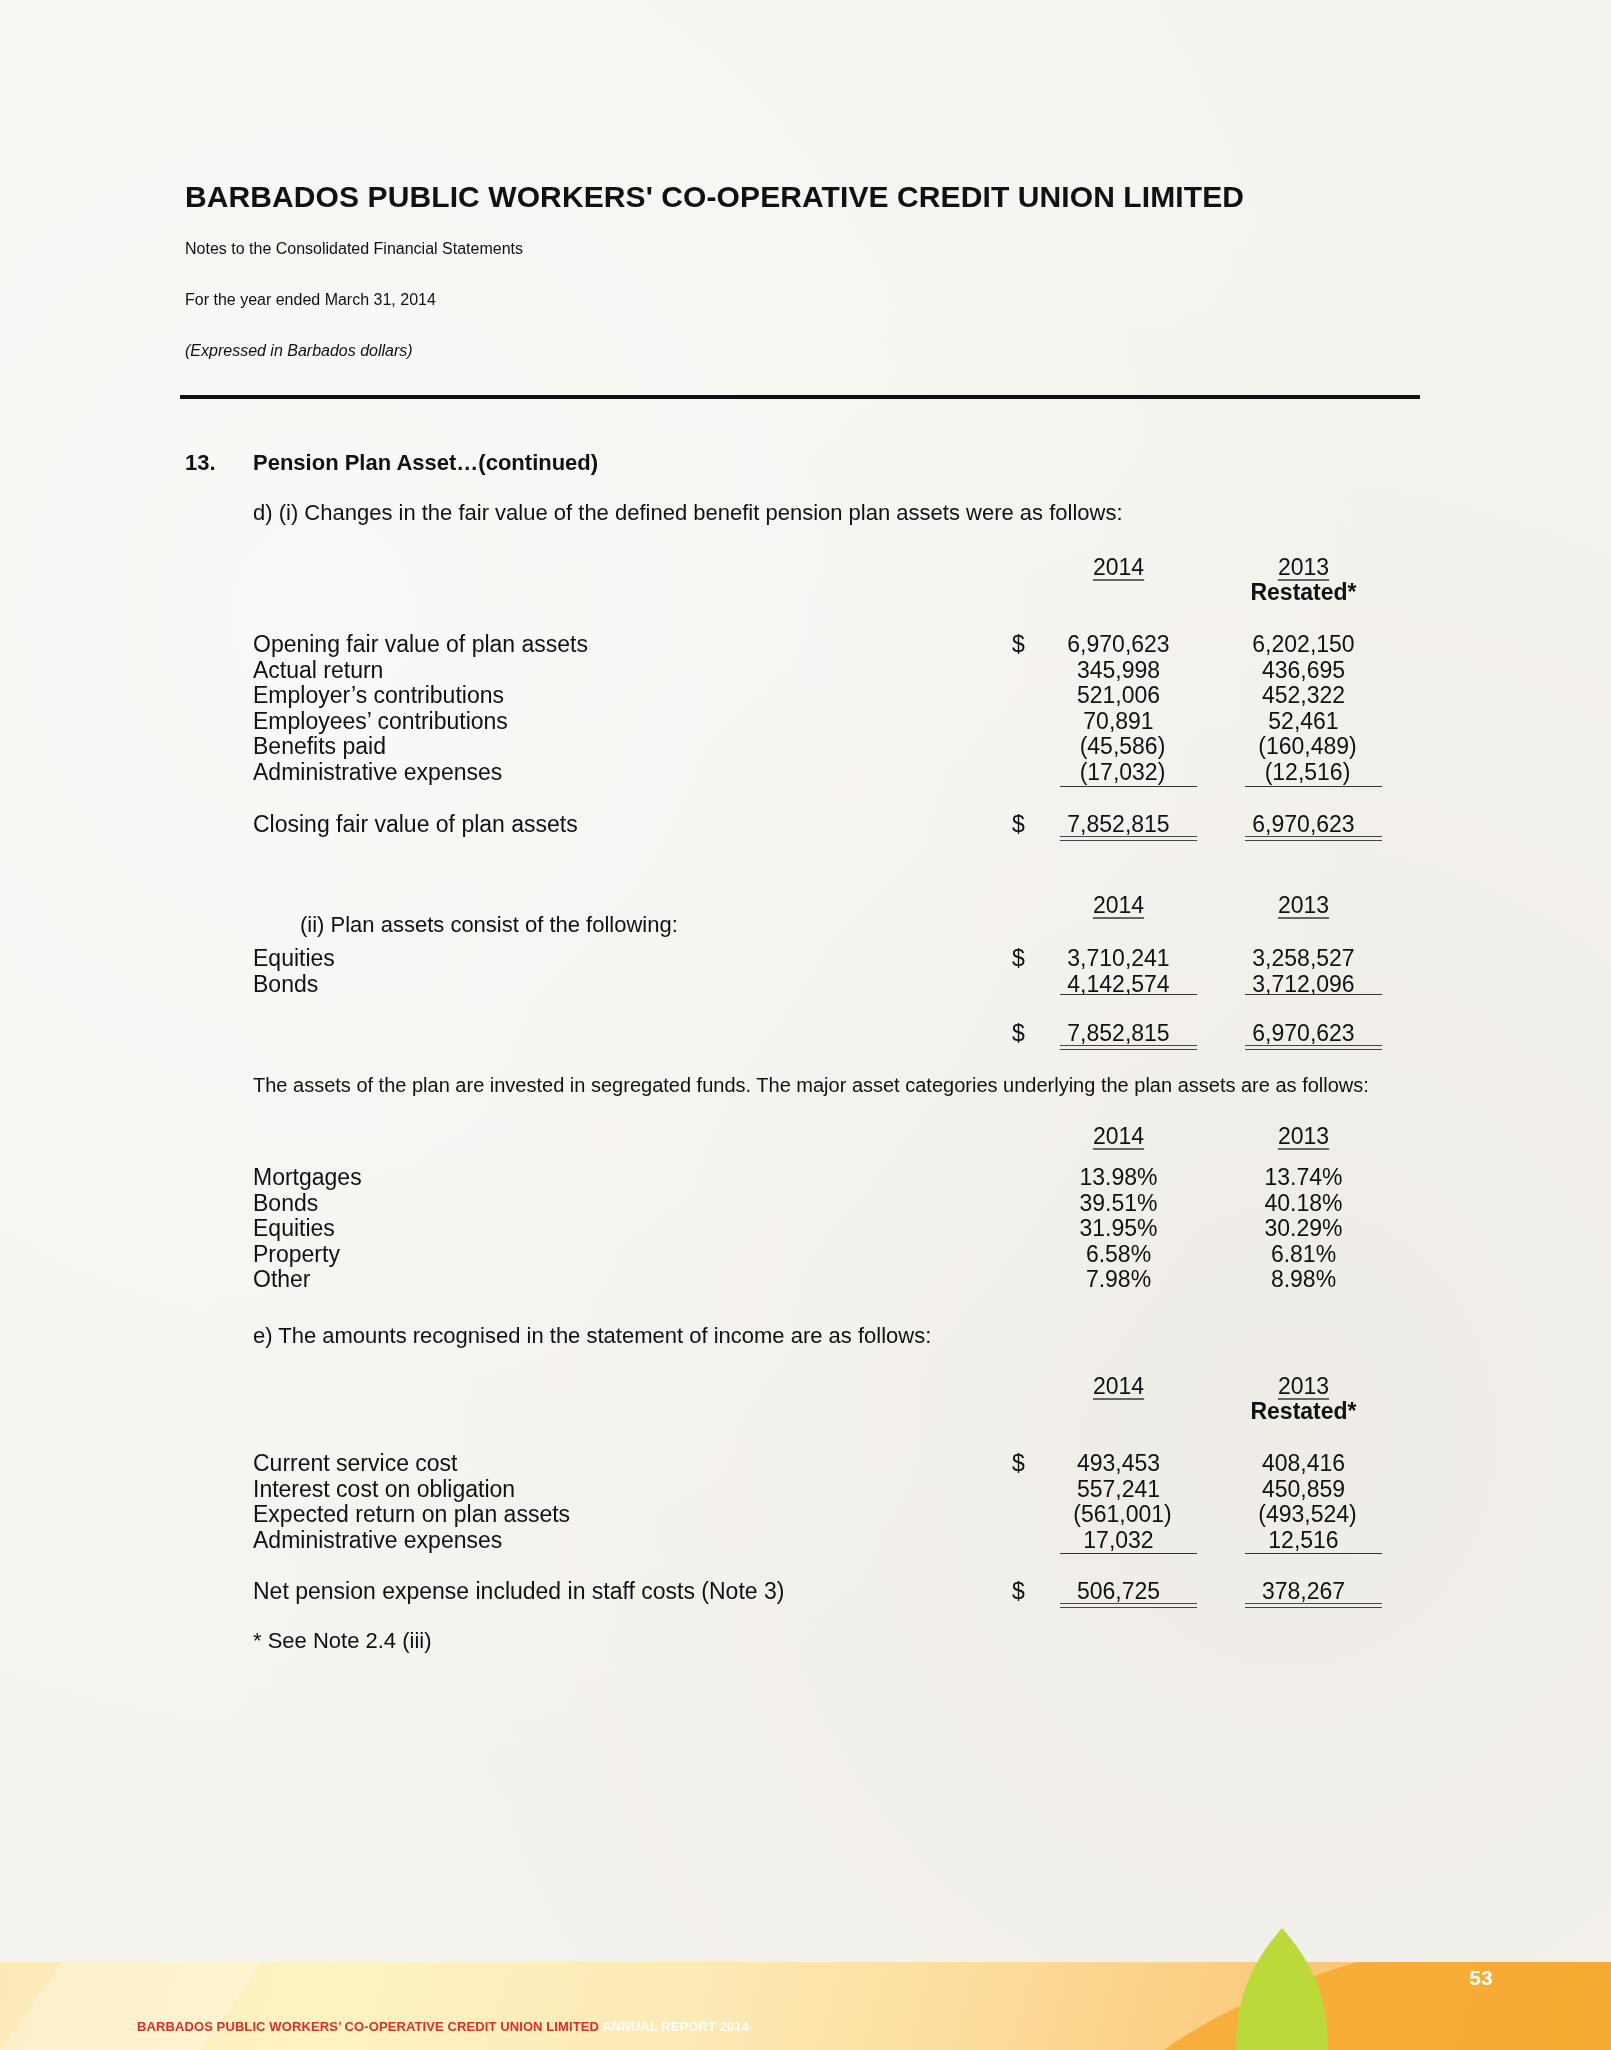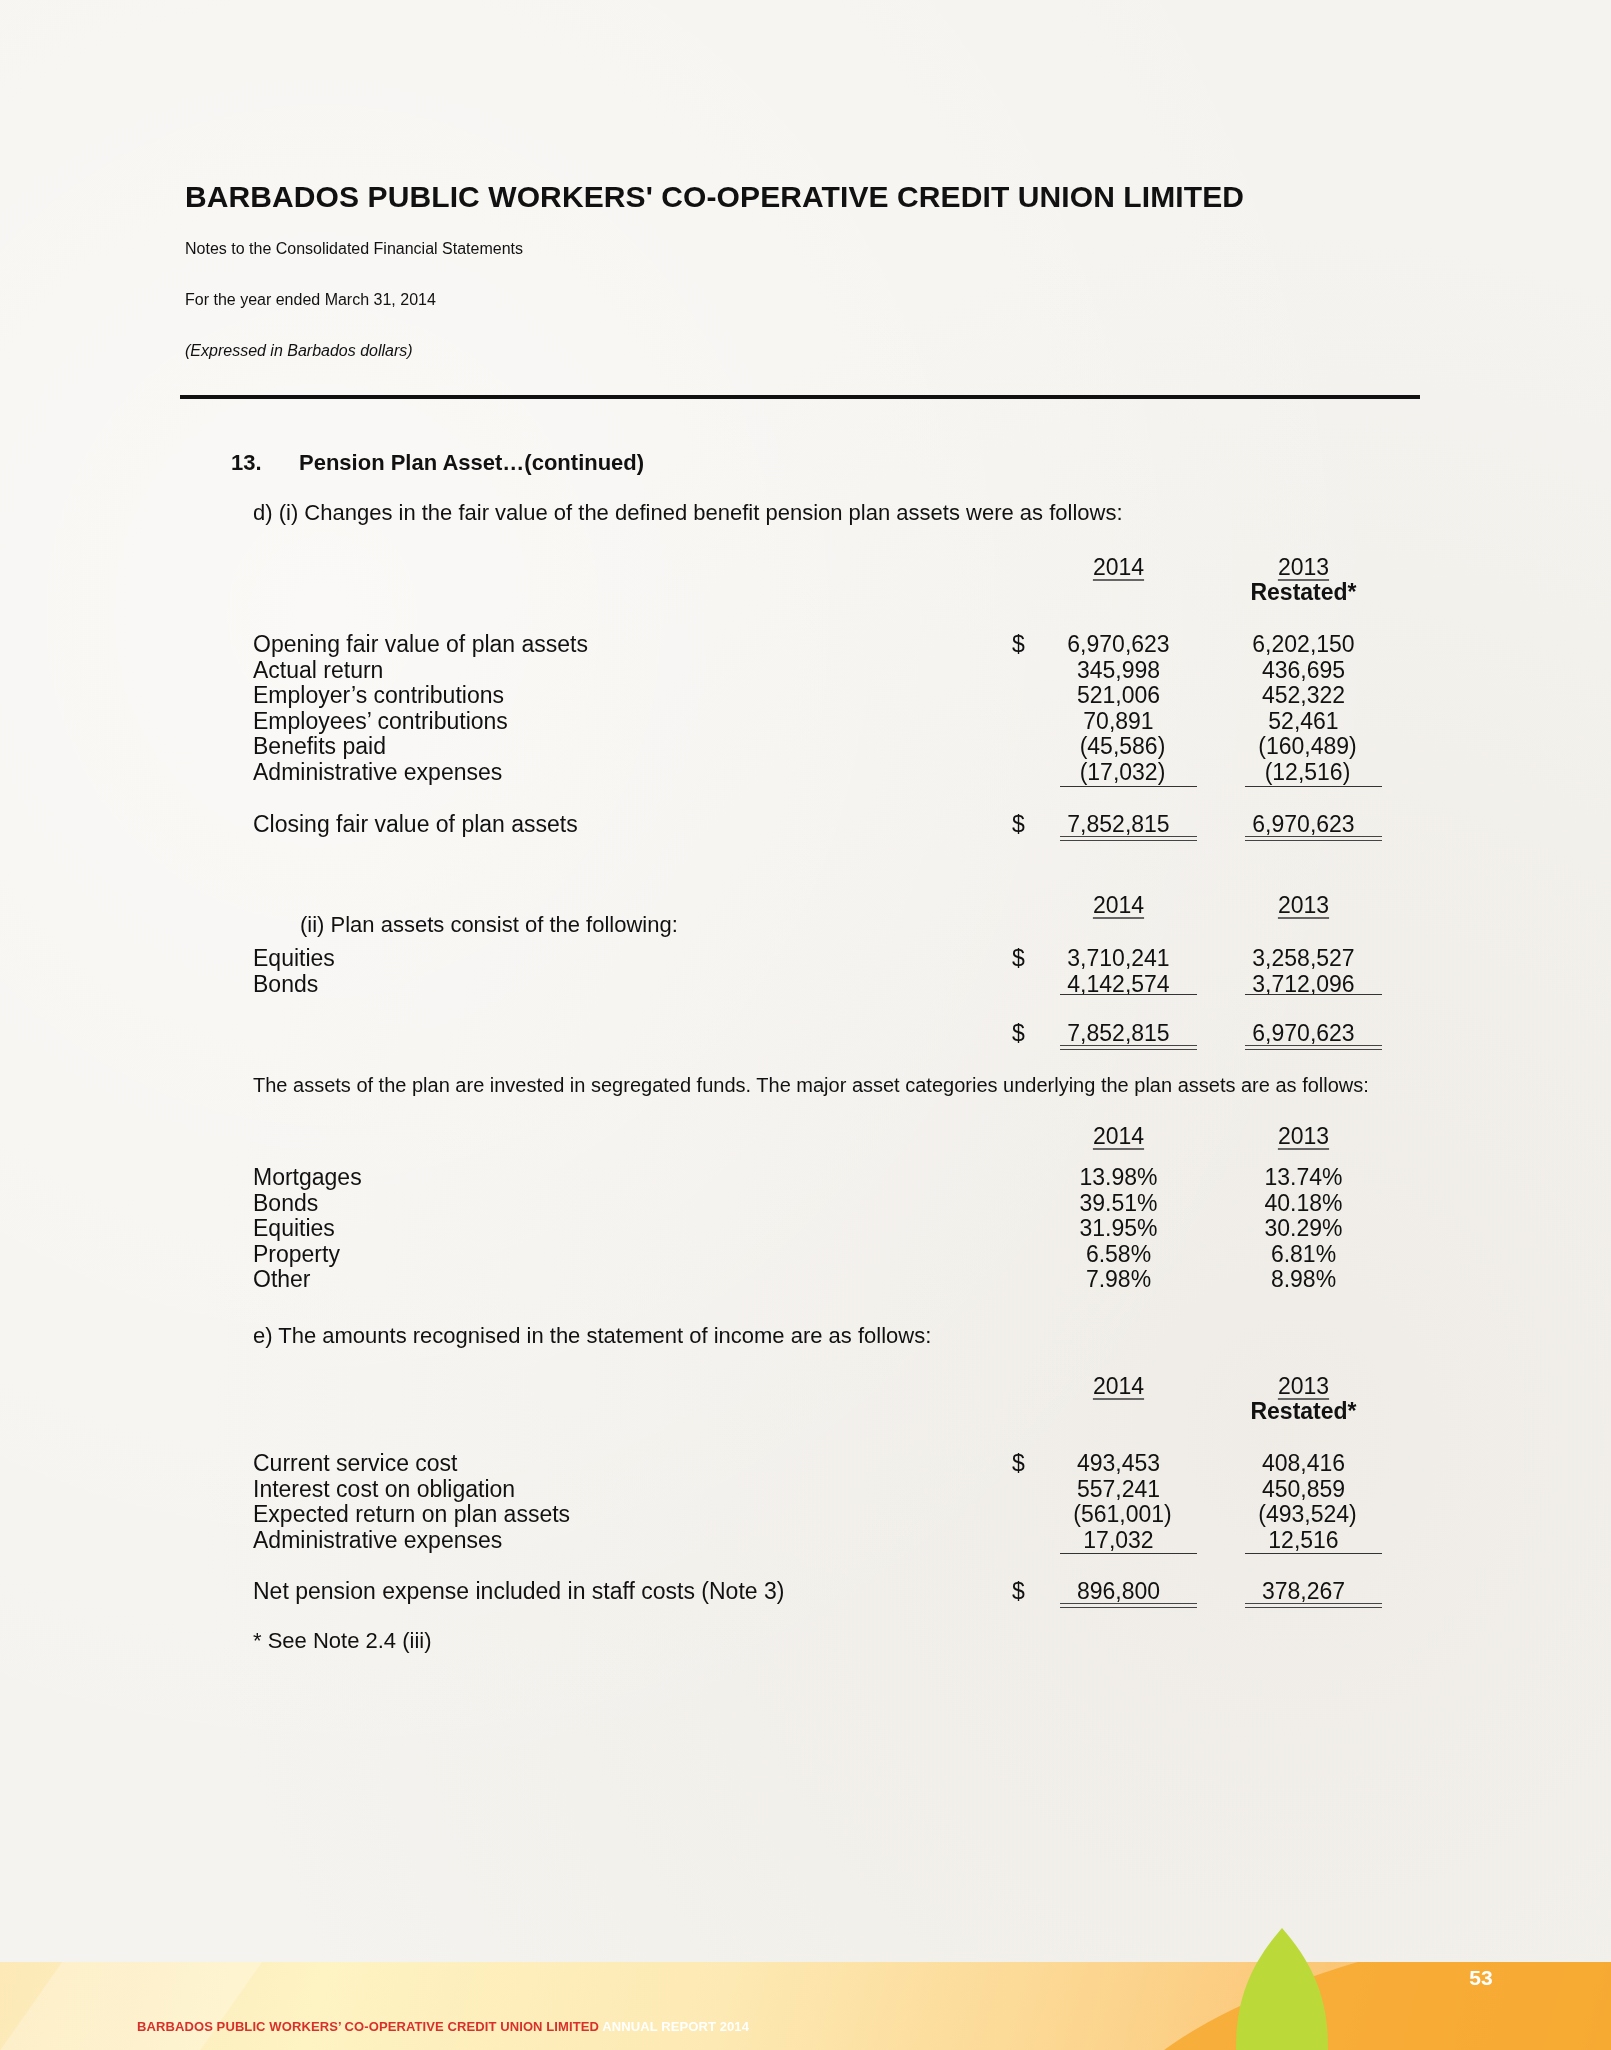--- a/index.html
+++ b/index.html
@@ -18,21 +18,21 @@
   }
   .abs { position: absolute; }
   .org-title { left: 185px; top: 180px; font-size: 30px; font-weight: bold; letter-spacing: 0.1px; }
   .sub { left: 185px; font-size: 16px; }
   .sub1 { top: 240px; }
   .sub2 { top: 291px; }
   .sub3 { top: 342px; font-style: italic; }
   .rule { left: 180px; top: 395px; width: 1240px; height: 4px; background: #111; }
 
   .section-heading { left: 185px; top: 450px; font-size: 22px; font-weight: bold; }
-  .section-heading .num { display: inline-block; width: 68px; margin-left: 46px; }
+  .section-heading .num { display: inline-block; width: 68px; }
 
   .para { font-size: 22px; }
   .lbl { font-size: 23px; line-height: 25.5px; }
   .col { position: absolute; font-size: 23px; line-height: 25.5px; text-align: center; }
   .c14 { left: 1040px; width: 157px; }
   .c13 { left: 1225px; width: 157px; }
   .dollar { position: absolute; left: 1012px; font-size: 23px; line-height: 25.5px; }
   .yr { text-decoration: underline; text-decoration-color: #666; text-underline-offset: 4px; text-decoration-thickness: 2px; }
   .restated { font-weight: bold; }
   .neg { margin-right: -8px; }
@@ -199,21 +199,21 @@
     <div>408,416</div>
     <div>450,859</div>
     <div class="neg">(493,524)</div>
     <div>12,516</div>
   </div>
   <div class="sumline s14" style="top:1553px;"></div>
   <div class="sumline s13" style="top:1553px;"></div>
 
   <div class="abs lbl" style="left:253px; top:1579px;">Net pension expense included in staff costs (Note 3)</div>
   <div class="dollar" style="top:1579px;">$</div>
-  <div class="col c14" style="top:1579px;">896,800</div>
+  <div class="col c14" style="top:1579px;">506,725</div>
   <div class="col c13" style="top:1579px;">378,267</div>
   <div class="dbl s14" style="top:1603px;"></div>
   <div class="dbl s13" style="top:1603px;"></div>
 </div>
 
 <div class="abs para" style="left:253px; top:1628px;">* See Note 2.4 (iii)</div>
 
 <div class="footer-band">
   <div class="swoosh2"></div>
   <div class="swoosh1"></div>

